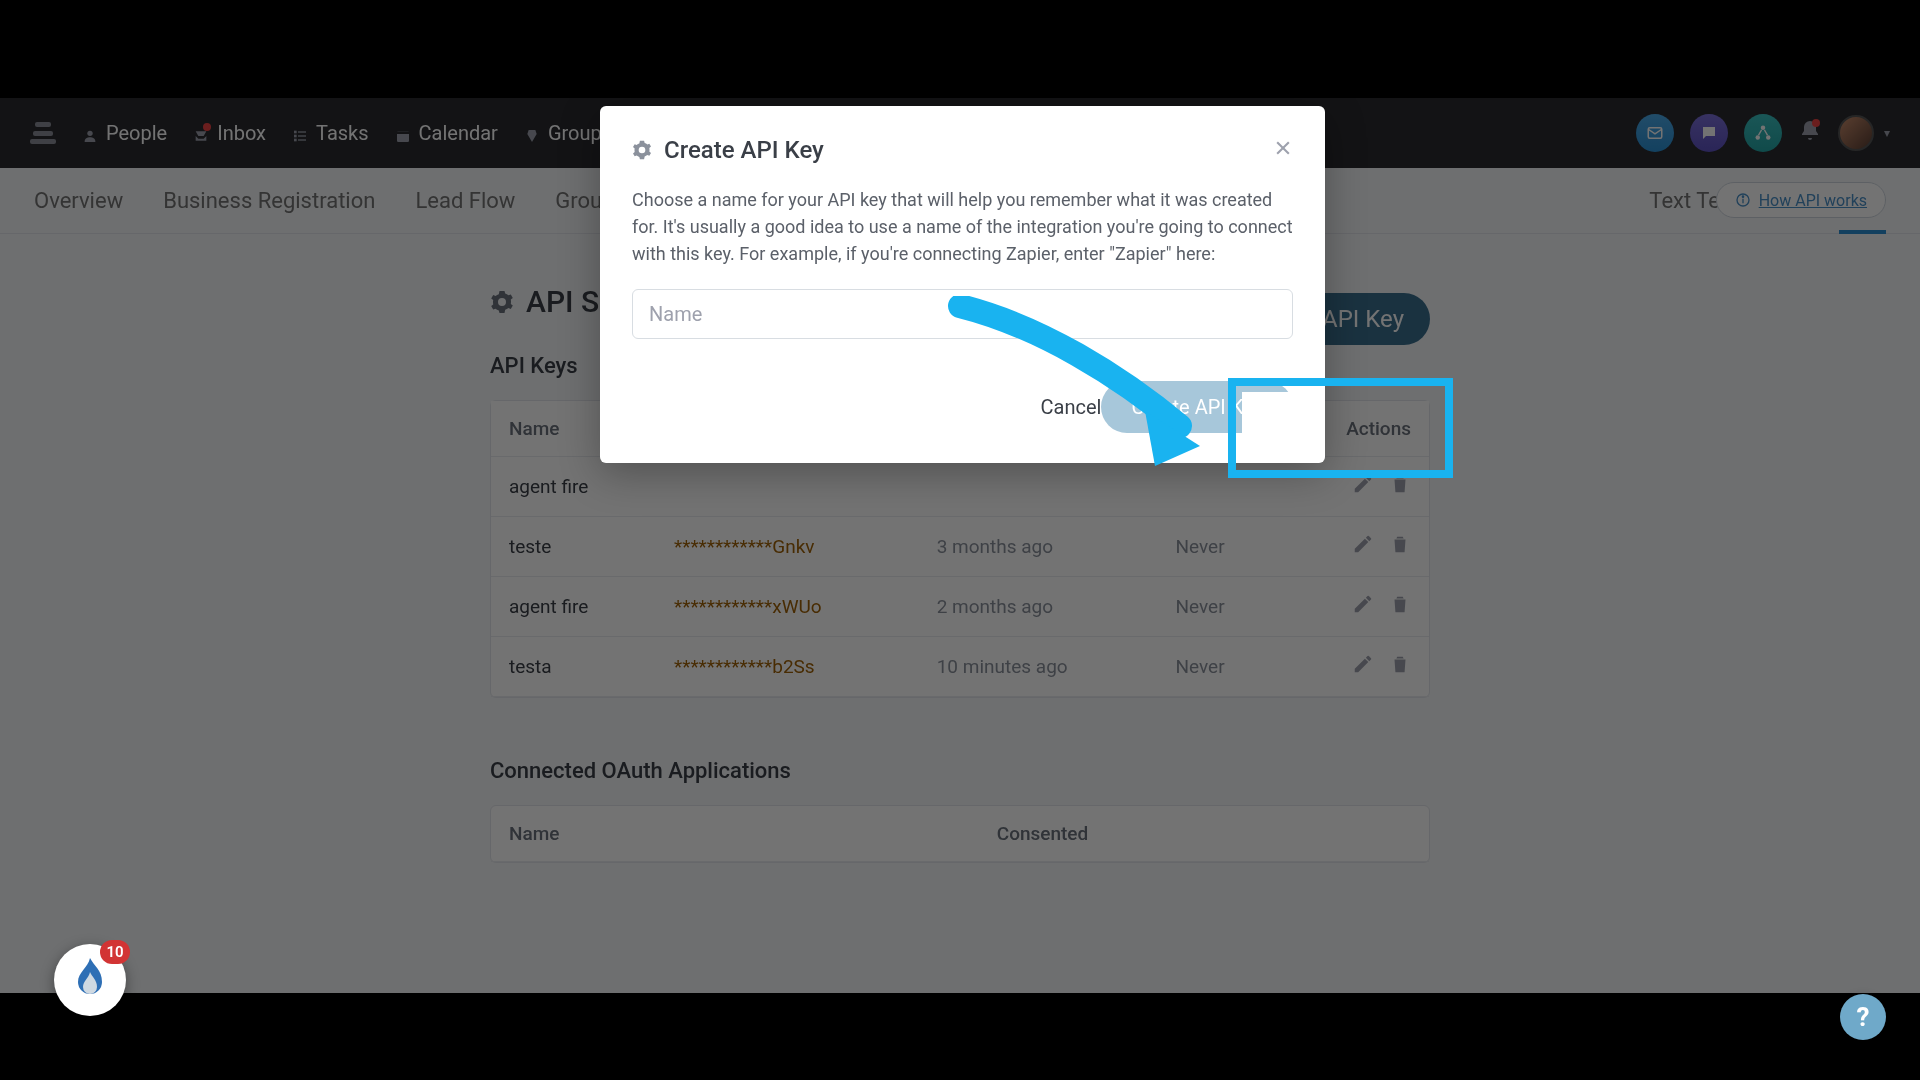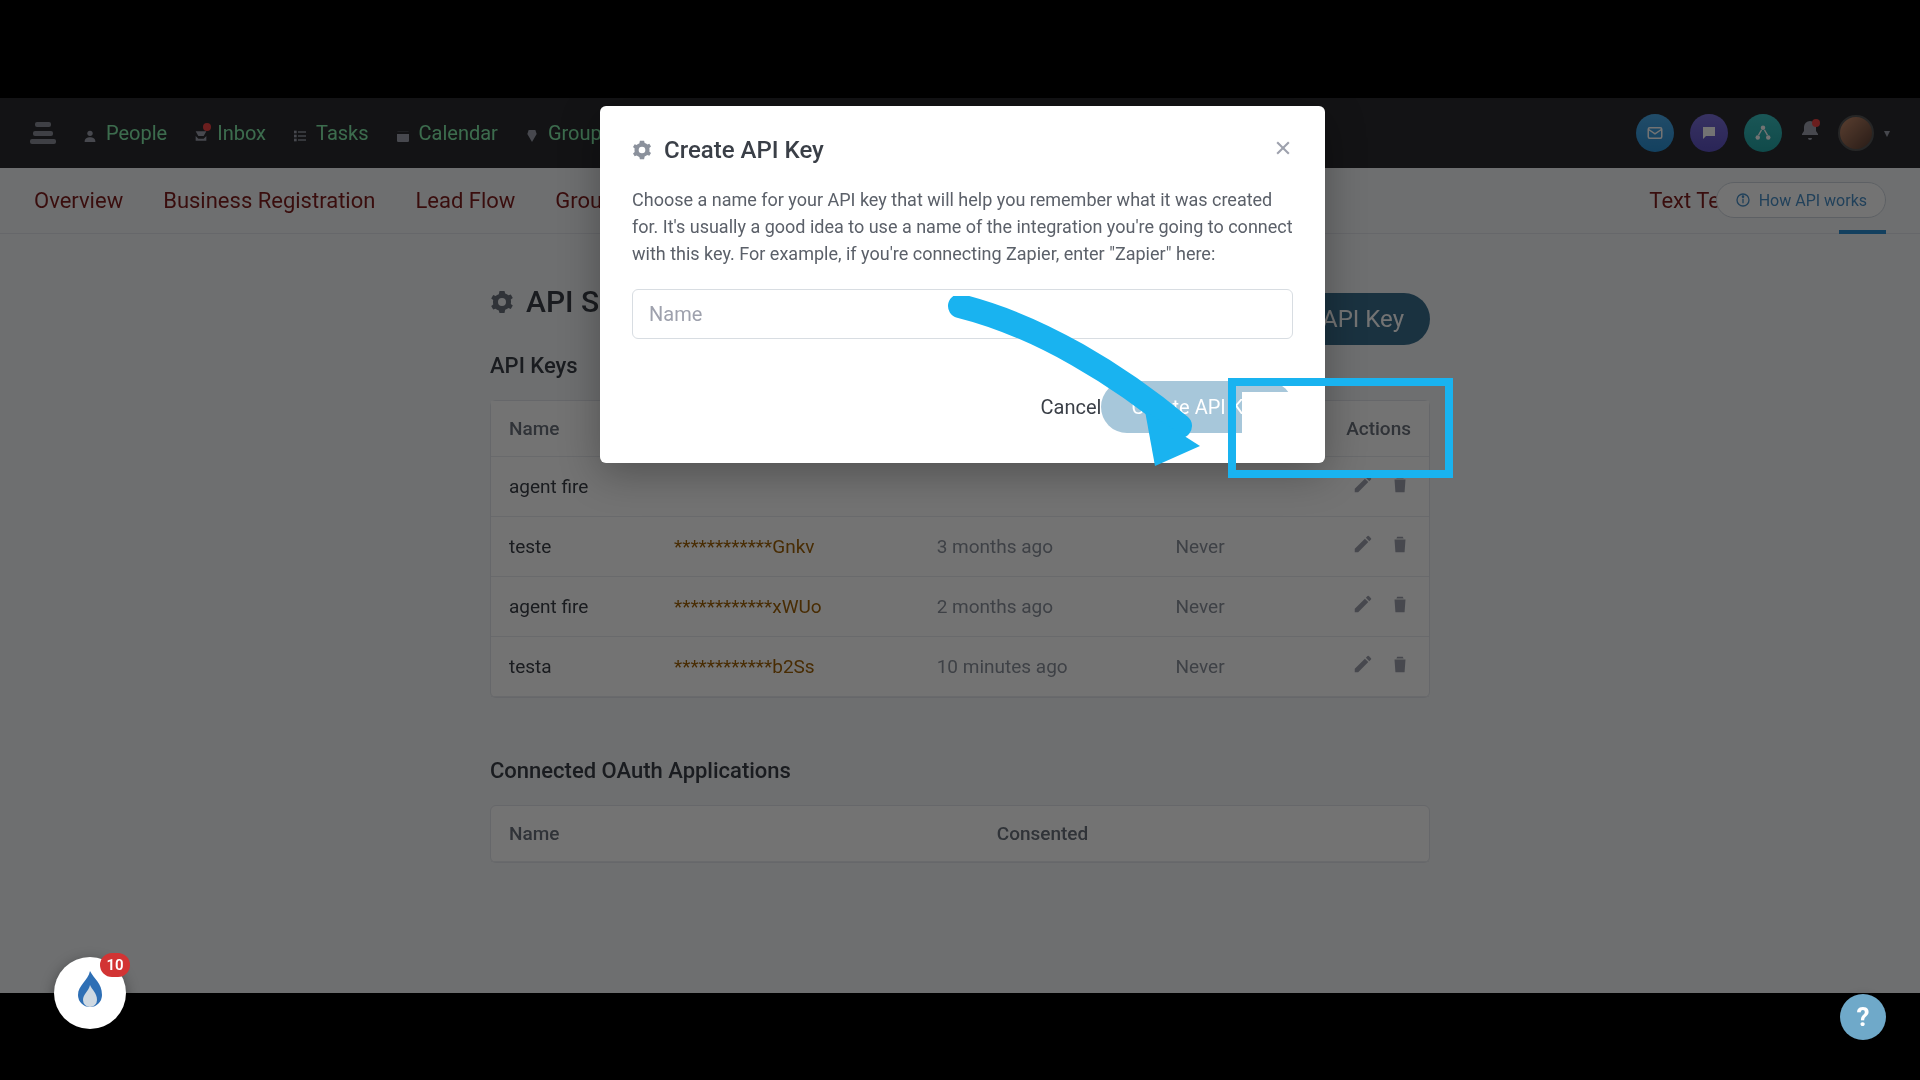--- a/index.html
+++ b/index.html
@@ -7,43 +7,43 @@
   .viewport { position: absolute; left: 0; top: 0; width: 1920px; height: 1080px; background: #000; }
   .app { position: absolute; left: 0; top: 98px; width: 1920px; height: 895px; background: #2a2b30; }
 
   
   .topnav { position: absolute; left: 0; top: 0; width: 100%; height: 70px; background: #2a2b30; display: flex; align-items: center; padding: 0 30px; gap: 26px; }
   .logo { width: 26px; height: 22px; display: flex; flex-direction: column; justify-content: space-between; }
   .logo span { display: block; height: 5px; background: #8d8f99; border-radius: 2px; }
   .logo span:nth-child(1){width:60%;margin:0 auto;}
   .logo span:nth-child(2){width:80%;margin:0 auto;}
   .logo span:nth-child(3){width:100%;}
-  .navitem { display: flex; align-items: center; gap: 8px; color: #86efac; font-size: 20px; cursor: pointer; position: relative; }
+  .navitem { display: flex; align-items: center; gap: 8px; color: #ffffff; font-size: 20px; cursor: pointer; position: relative; }
   .navitem.active { color: #fff; }
   .navicon { width: 16px; height: 16px; display:inline-block; color:#9ea1ad; }
   .reddot { position:absolute; top:-2px; left:10px; width:8px; height:8px; background:#e44; border-radius:50%; }
   .searchwrap { margin-left: 20px; }
   .searchbox { width: 400px; height: 42px; background: #3a3c44; border-radius: 21px; display:flex; align-items:center; padding:0 18px; gap:12px; color:#9ea1ad; }
   .searchbox svg { width:18px;height:18px; color:#9ea1ad; }
   .searchbox span { font-size: 20px; color:#9ea1ad; }
   .nav-right { position:absolute; right:30px; top:0; height:70px; display:flex; align-items:center; gap:16px; }
   .circlebtn { width:38px; height:38px; border-radius:50%; display:flex; align-items:center; justify-content:center; color:#fff; }
   .c-blue{background:linear-gradient(180deg,#4aa9e8,#2b8fd3);} .c-purple{background:linear-gradient(180deg,#7b6fd8,#5d52c1);} .c-teal{background:linear-gradient(180deg,#3ac0c0,#24a4a4);}
   .bell { color:#9ea1ad; position:relative; }
   .bell .reddot{top:0;left:14px;}
   .avatar { width:36px;height:36px;border-radius:50%; background:linear-gradient(135deg,#c78b6b,#5a3e32); border:2px solid #555;}
   .caret { color:#9ea1ad; font-size:12px; margin-left:-6px;}
 
   
   .page { position:absolute; left:0; top:70px; right:0; bottom:0; background:#f4f6f8; }
   .subnav { height:66px; border-bottom:1px solid #e2e5ea; display:flex; align-items:center; padding:0 34px; gap:40px; position:relative; }
-  .subtab { font-size:22px; color:#7f1d1d; cursor:pointer; height:66px; display:flex; align-items:center; }
+  .subtab { font-size:22px; color:#737373; cursor:pointer; height:66px; display:flex; align-items:center; }
   .subtab.api { color:#2b8fd3; border-bottom:4px solid #2b8fd3; padding-top:4px; font-weight:500; }
   .subtab .dd { margin-left:6px; font-size:12px; color:#3a3f47; }
-  .howapi { position:absolute; right:34px; top:14px; height:36px; border:1px solid #cfd6de; border-radius:18px; padding:0 18px; display:flex; align-items:center; gap:8px; color:#4b90c8; font-size:16px; background:#fff; }
+  .howapi { position:absolute; right:34px; top:14px; height:36px; border:1px solid #cfd6de; border-radius:18px; padding:0 18px; display:flex; align-items:center; gap:8px; color:#4b90c8; font-size:16px; background:#fff;text-decoration:underline; }
 
   
   .content { padding: 50px 0 0 0; display:flex; justify-content:center; }
   .card { width: 940px; }
   .card h2 { font-size:30px; color:#3a3f47; font-weight:500; display:flex; align-items:center; gap:12px; margin-bottom:34px; }
   .card h3 { font-size:22px; color:#3a3f47; font-weight:500; margin-bottom:22px; }
   table.keys { width:100%; border:1px solid #e2e5ea; border-radius:6px; border-collapse:separate; border-spacing:0; background:#fff; }
   table.keys th, table.keys td { text-align:left; padding:16px 18px; font-size:19px; color:#6a717c; border-bottom:1px solid #e9ecef; }
   table.keys th { color:#6a717c; font-weight:500; background:#fff; }
   table.keys td.name { color:#3a3f47; }
@@ -71,21 +71,21 @@
   .modal .mactions { display:flex; justify-content:flex-end; align-items:center; margin-top:42px; }
   .modal .mcancel { font-size:20px; color:#3a3f47; cursor:pointer; }
   .modal .mcreate { height:52px; padding:0 30px; background:#a7c7da; color:#fff; border-radius:26px; font-size:20px; display:flex; align-items:center; cursor:pointer; }
 
   
   .highlight { position:absolute; border:8px solid #19b3f0; background:transparent; pointer-events:none; }
   .highlight .whitebox { position:absolute; background:#fff; }
   .arrow { position:absolute; pointer-events:none; }
 
   
-  .flame { position:absolute; left:54px; bottom:51px; width:72px; height:72px; border-radius:50%; background:#fff; box-shadow:0 4px 14px rgba(0,0,0,0.4); display:flex; align-items:center; justify-content:center; }
+  .flame { position:absolute; left:54px; bottom:64px; width:72px; height:72px; border-radius:50%; background:#fff; box-shadow:0 4px 14px rgba(0,0,0,0.4); display:flex; align-items:center; justify-content:center; }
   .flame svg { width:40px; height:48px; }
   .flame .badge { position:absolute; top:-4px; right:-4px; min-width:30px; height:24px; padding:0 6px; background:#d23434; color:#fff; border-radius:12px; font-size:15px; display:flex;align-items:center;justify-content:center; font-weight:600;}
 
   
   .helpfab { position:absolute; right:34px; bottom:40px; width:46px;height:46px;border-radius:50%; background:#6fa9c9; color:#fff; display:flex;align-items:center;justify-content:center; font-size:26px; font-weight:700; box-shadow:0 2px 8px rgba(0,0,0,0.3);}
 </style>
 </head>
 <body>
 
 <div class="viewport">

